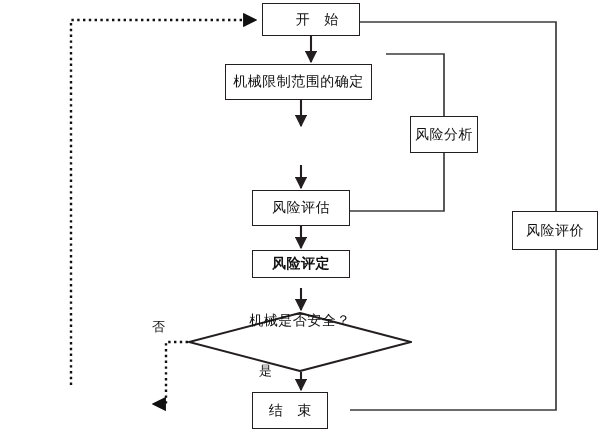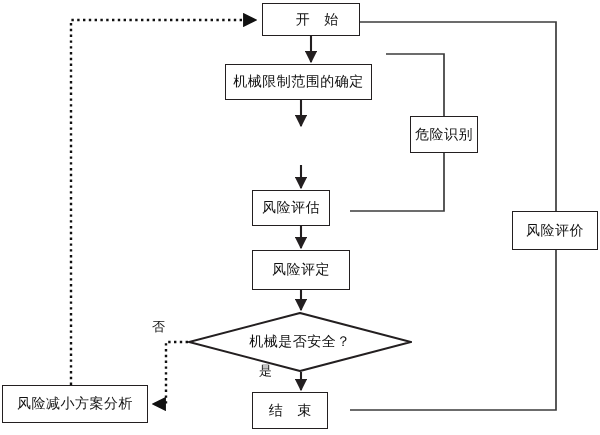--- a/index.html
+++ b/index.html
@@ -21,21 +21,21 @@
     color:#111111;
     font-size:14px;
     letter-spacing:0.5px;
     white-space:nowrap;
     z-index:3;
   }
   .node.wide-space{letter-spacing:5px;text-indent:5px;}
   .diamond-wrap{
     position:absolute;
     z-index:3;
-    display:flex;align-items:center;justify-content:center;
+    display:flex;align-items:flex-start;justify-content:center;
   }
   .diamond-wrap svg{position:absolute;left:0;top:0;}
   .diamond-label{
     position:relative;z-index:4;color:#111;font-size:14px;white-space:nowrap;
     letter-spacing:0.5px;
   }
   .edge-label{
     position:absolute;
     font-size:13px;color:#111;
     z-index:4;
@@ -94,46 +94,43 @@
 
   <div class="node wide-space" style="left:262px;top:3px;width:98px;height:33px;padding-left:12px;">
     <span>开 始</span>
   </div>
 
   <div class="node" style="left:225px;top:64px;width:147px;height:36px;">
     <span>机械限制范围的确定</span>
   </div>
 
 
-  <div class="node" style="left:252px;top:190px;width:78px;height:36px;">
+  <div class="node" style="left:252px;top:190px;width:98px;height:36px;">
     <span>风险评估</span>
   </div>
 
-  <div class="node" style="left:252px;top:250px;width:98px;height:40px;">
+  <div class="node" style="left:252px;top:250px;width:98px;height:28px;font-weight:bold;">
     <span>风险评定</span>
   </div>
 
   <div class="node" style="left:410px;top:116px;width:68px;height:37px;">
-    <span>危险识别</span>
+    <span>风险分析</span>
   </div>
 
   <div class="node" style="left:512px;top:211px;width:86px;height:39px;font-family:Liberation Mono, monospace;">
     <span>风险评价</span>
   </div>
 
   <div class="diamond-wrap" style="left:188px;top:312px;width:224px;height:60px;">
     <svg width="224" height="60" viewBox="0 0 224 60" xmlns="http://www.w3.org/2000/svg">
       <polygon points="112,1 223,30 112,59 1,30" fill="#ffffff" stroke="#231f20" stroke-width="2.1"></polygon>
     </svg>
     <span class="diamond-label">机械是否安全？</span>
   </div>
 
-  <div class="node" style="left:2px;top:385px;width:146px;height:38px;">
-    <span>风险减小方案分析</span>
-  </div>
 
   <div class="node wide-space" style="left:252px;top:392px;width:76px;height:37px;">
     <span>结 束</span>
   </div>
 
   <div class="edge-label" style="left:152px;top:318px;">否</div>
 
   <div class="edge-label" style="left:259px;top:362px;">是</div>
 
 </div>

